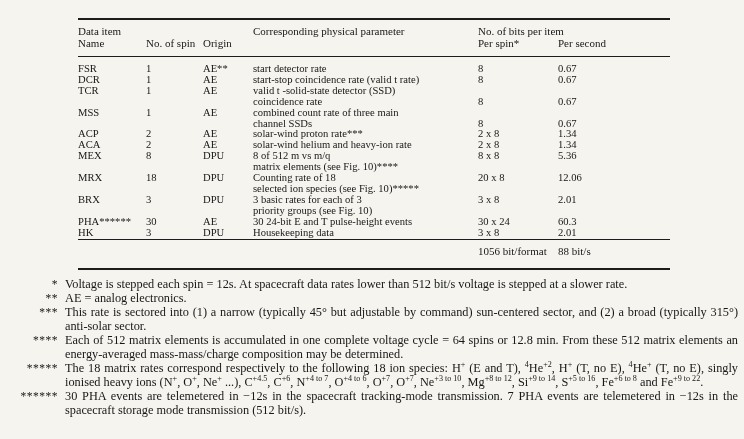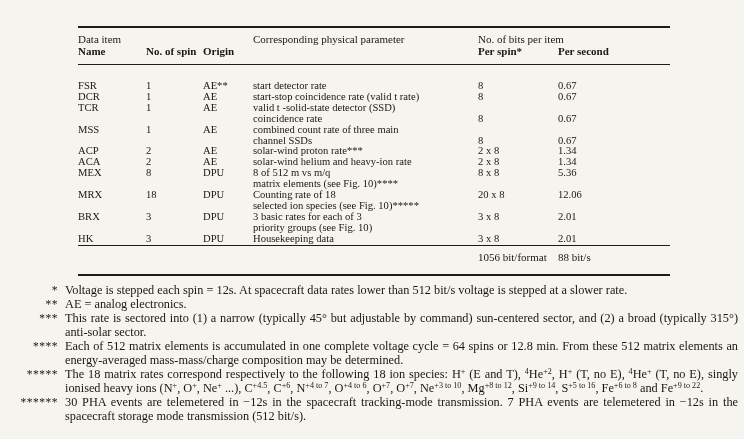--- a/index.html
+++ b/index.html
@@ -7,40 +7,40 @@
     width:744px; height:439px; overflow:hidden;
     background:#f5f4ef;
     color:#171717;
     font-family:"Liberation Serif", serif;
   }
   .sheet { position:relative; width:744px; height:439px; }
 
   
   table.data {
     border-collapse:collapse;
-    margin:26px 0 0 78px;
+    margin:18px 0 0 78px;
     width:592px;
     border-top:2px solid #1c1c1c;
     table-layout:fixed;
   }
   table.data th, table.data td {
     font-weight:normal; text-align:left; vertical-align:top;
     padding:0; font-size:10.6px; line-height:10.9px;
     white-space:pre-line;
   }
   col.c-name   { width:68px; }
   col.c-spins  { width:57px; }
   col.c-origin { width:50px; }
   col.c-param  { width:225px; }
   col.c-spin   { width:80px; }
   col.c-sec    { width:112px; }
 
   thead tr.h1 th { padding-top:5px; font-size:11px; line-height:12px; }
-  thead tr.h2 th { padding-bottom:7px; border-bottom:1.5px solid #1c1c1c; font-size:11px; line-height:12px;font-weight:bold; }
-  tbody tr:first-child td { padding-top:16px; }
+  thead tr.h2 th { padding-bottom:7px; border-bottom:1.5px solid #1c1c1c; font-size:11px; line-height:12px; }
+  tbody tr:first-child td { padding-top:7px; }
   tbody tr:last-child td  { padding-bottom:11px; }
 
   tr.totals td {
     border-top:1.5px solid #1c1c1c;
     border-bottom:2px solid #1c1c1c;
     padding:5px 0 5px 0;
     font-size:11px; line-height:12px;
   }
 
   
@@ -166,20 +166,28 @@
       <tr>
         <td>BRX</td>
         <td>3</td>
         <td>DPU</td>
         <td>3 basic rates for each of 3
 priority groups (see Fig. 10)</td>
         <td>3 x 8</td>
         <td>2.01</td>
       </tr>
       <tr>
+        <td>PHA******</td>
+        <td>30</td>
+        <td>AE</td>
+        <td>30 24-bit E and T pulse-height events</td>
+        <td>30 x 24</td>
+        <td>60.3</td>
+      </tr>
+      <tr>
         <td>HK</td>
         <td>3</td>
         <td>DPU</td>
         <td>Housekeeping data</td>
         <td>3 x 8</td>
         <td>2.01</td>
       </tr>
       <tr class="totals">
         <td></td>
         <td></td>

